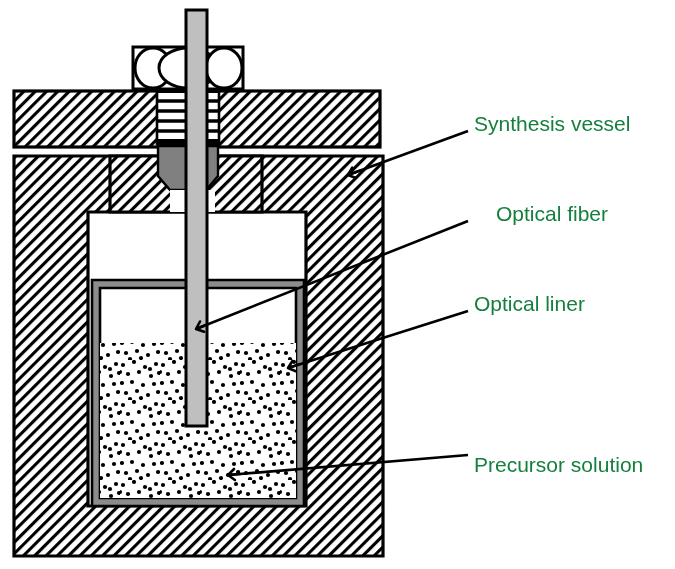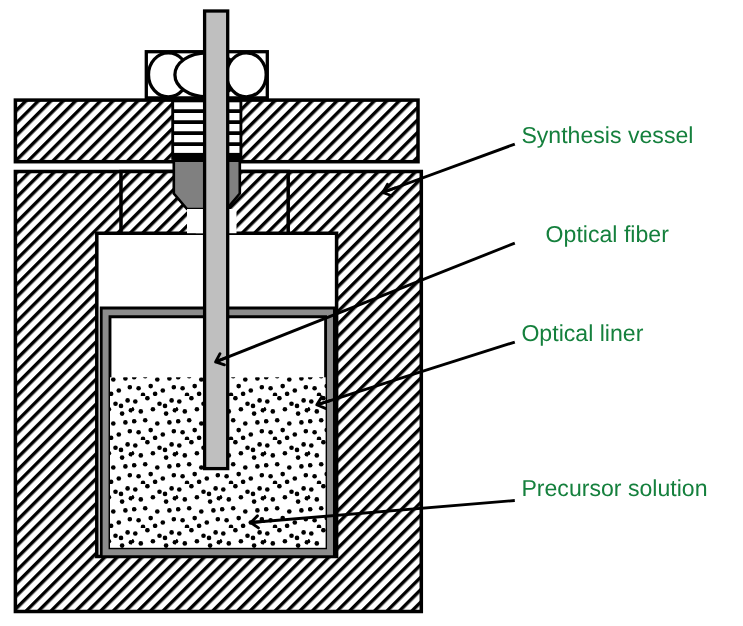--- a/index.html
+++ b/index.html
@@ -4,21 +4,21 @@
 <style>
   html,body{margin:0;padding:0;background:#fff;}
   body{width:675px;height:569px;position:relative;overflow:hidden;
        font-family:"Liberation Serif",serif;}
   #diagram{position:absolute;left:0;top:0;width:675px;height:569px;}
   .lbl{position:absolute;font-family:Liberation Sans, sans-serif;
        font-size:21px;color:#15803d;white-space:nowrap;line-height:1;}
   #lbl-synthesis-vessel{left:474px;top:113px;}
   #lbl-optical-fiber{left:460px;top:203px;margin-left:36px;}
   #lbl-teflon-liner{left:474px;top:293px;}
-  #lbl-precursor-solution{left:474px;top:434px;}
+  #lbl-precursor-solution{left:474px;top:454px;}
 </style>
 </head>
 <body>
 
 <svg id="diagram" viewBox="0 0 675 569">
   <defs>
     <pattern id="hatch45" patternUnits="userSpaceOnUse" width="8" height="8" patternTransform="rotate(45)">
       <rect width="8" height="8" fill="#ffffff"></rect>
       <rect width="3.1" height="8" fill="#000000"></rect>
     </pattern>

